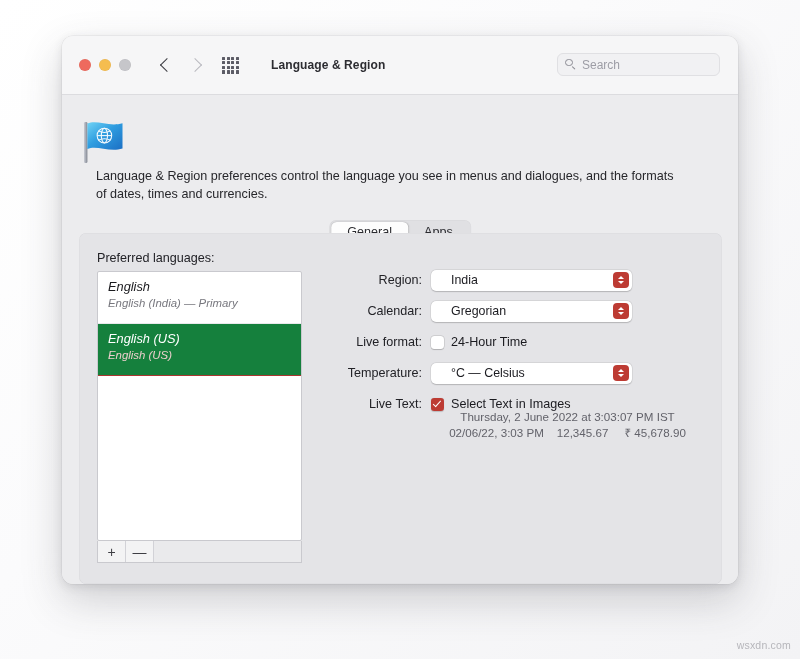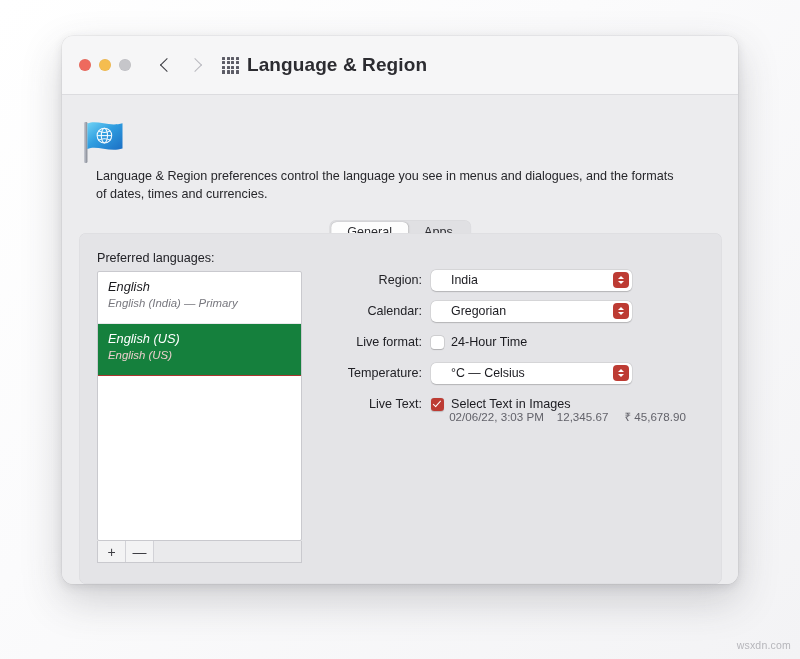--- a/index.html
+++ b/index.html
@@ -95,22 +95,22 @@
     grid-template-rows: repeat(4, 1fr);
     gap: 1.6px;
   }
   .gridicon i {
     background: #5c5c66;
     border-radius: 0.5px;
     display: block;
   }
 
   .wintitle {
-    margin-left: 8px;
-    font-size: 19px;
+    margin-left: 32px;
+    font-size: 12px;
     font-weight: bold;
     color: #2c2c31;
     letter-spacing: 0.1px;
   }
 
   .searchbox {
     position: absolute;
     right: 18px;
     top: 17px;
     width: 163px;
@@ -432,20 +432,24 @@
           <i></i>
           <i></i>
         <i></i>
           <i></i>
           <i></i>
           <i></i>
       </div>
 
       <div class="wintitle">Language &amp; Region</div>
 
+      <div class="searchbox">
+        <span class="search-icon"></span>
+        <span class="search-ph">Search</span>
+      </div>
     </div>
 
     <div class="winbody">
 
       <div class="banner">
         <svg class="flag-icon" viewBox="0 0 46 44">
           <defs>
             <linearGradient id="flagGrad" x1="0" y1="0" x2="1" y2="1">
               <stop offset="0%" stop-color="#6fd3f5"></stop>
               <stop offset="45%" stop-color="#2f9de0"></stop>
@@ -537,20 +541,21 @@
             </div>
           </div>
 
           <div class="frow">
             <div class="flabel">Live Text:</div>
             <span class="cbox checked"></span>
             <span class="cb-label">Select Text in Images</span>
           </div>
 
           <div class="samples">
+            <div class="sample-line">Thursday, 2 June 2022 at 3:03:07 PM IST</div>
             <div class="sample-line">02/06/22, 3:03 PM    12,345.67     ₹ 45,678.90</div>
           </div>
         </div>
       </div>
 
     </div>
   </div>
 
   <div class="watermark">wsxdn.com</div>
 </div>

